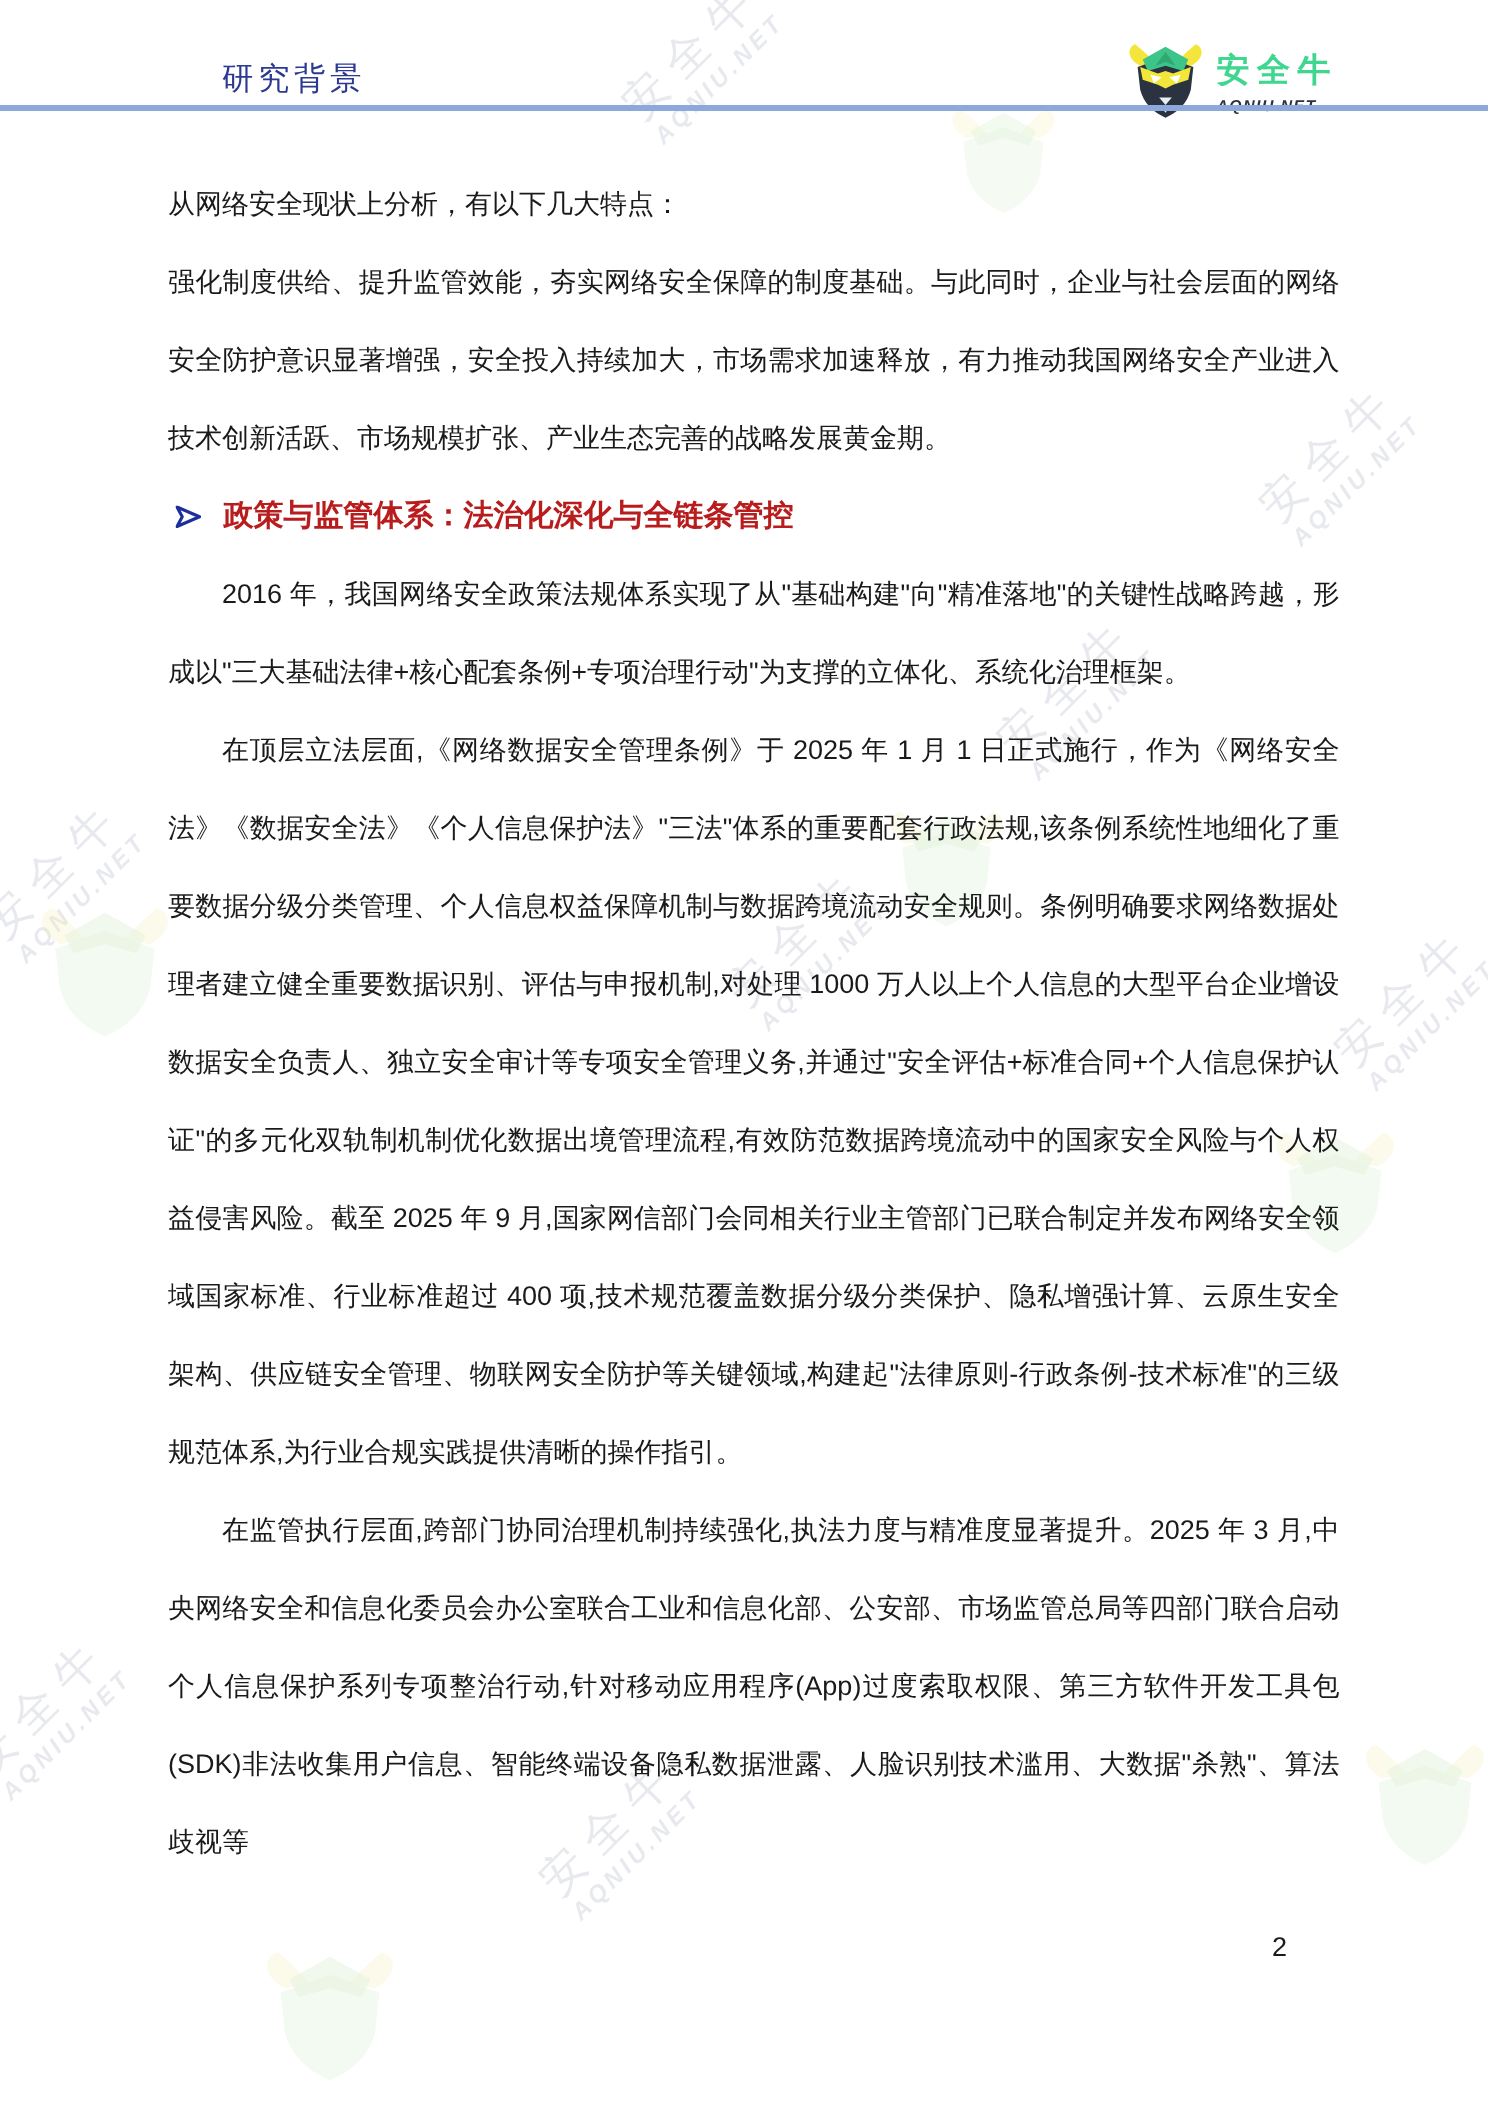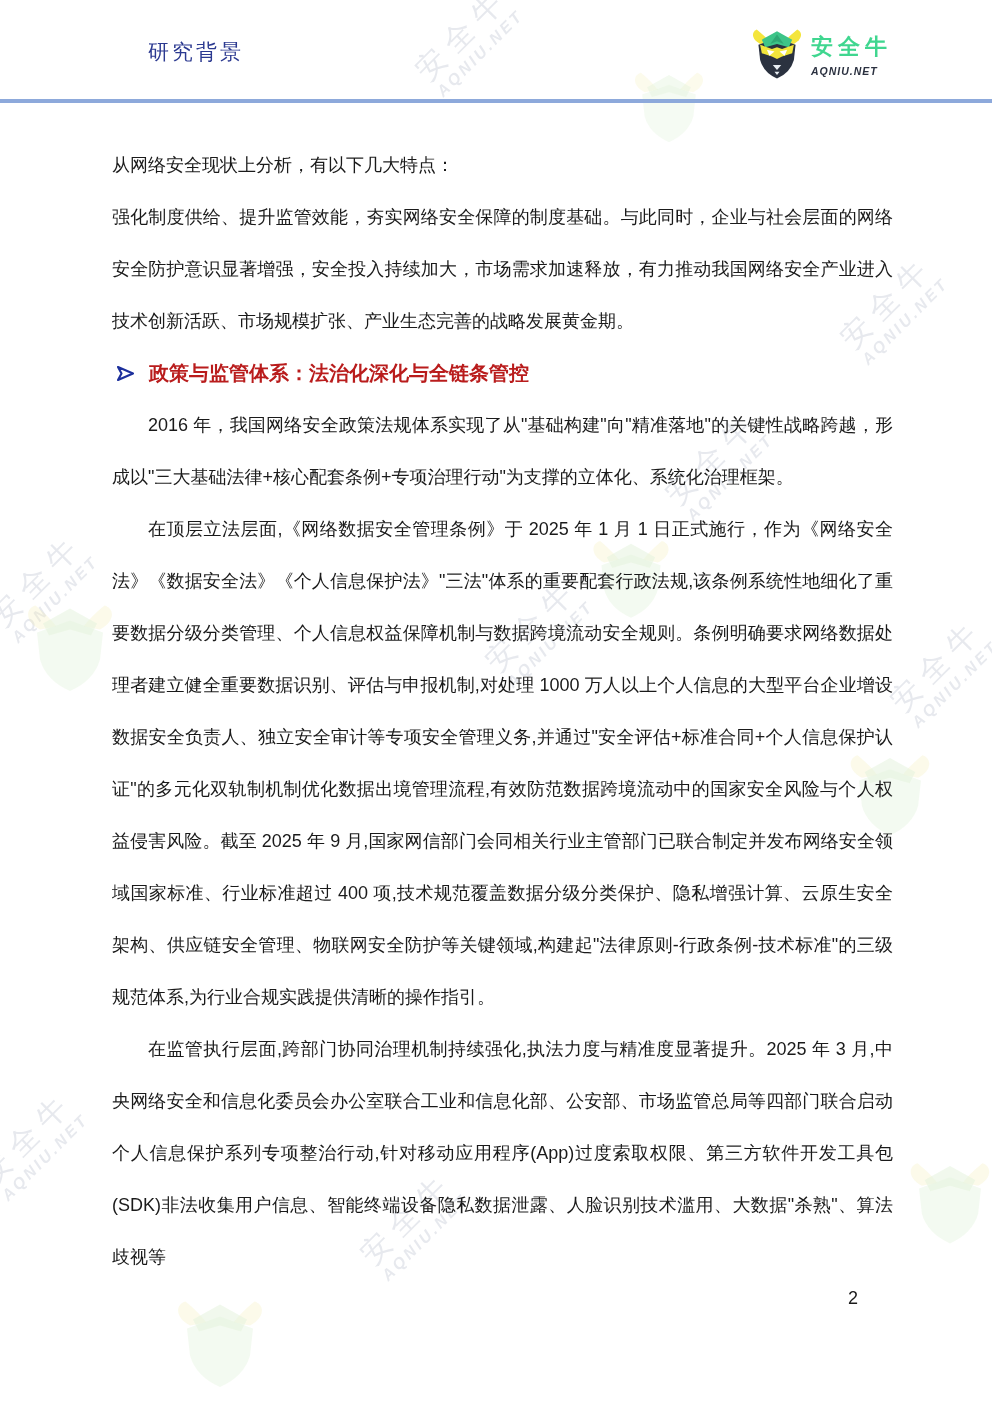--- a/index.html
+++ b/index.html
@@ -23,21 +23,21 @@
     white-space: nowrap;
     line-height: 1.1;
   }
   .wm .zh { display: block; font-size: 30px; letter-spacing: 9px; }
   .wm .en { display: block; font-size: 16px; font-weight: 700; font-style: italic; letter-spacing: 3px; margin-top: 2px; }
   .wm-bull { position: absolute; opacity: 0.55; }
 
   
   .header {
     position: relative; z-index: 2;
-    height: 99px;
+    height: 70px;
     box-sizing: border-box;
     padding: 26px 100px 0 148px;
     display: flex;
     justify-content: space-between;
     align-items: flex-start;
   }
   .header-title {
     font-size: 21px;
     letter-spacing: 3px;
     color: #2B3990;

